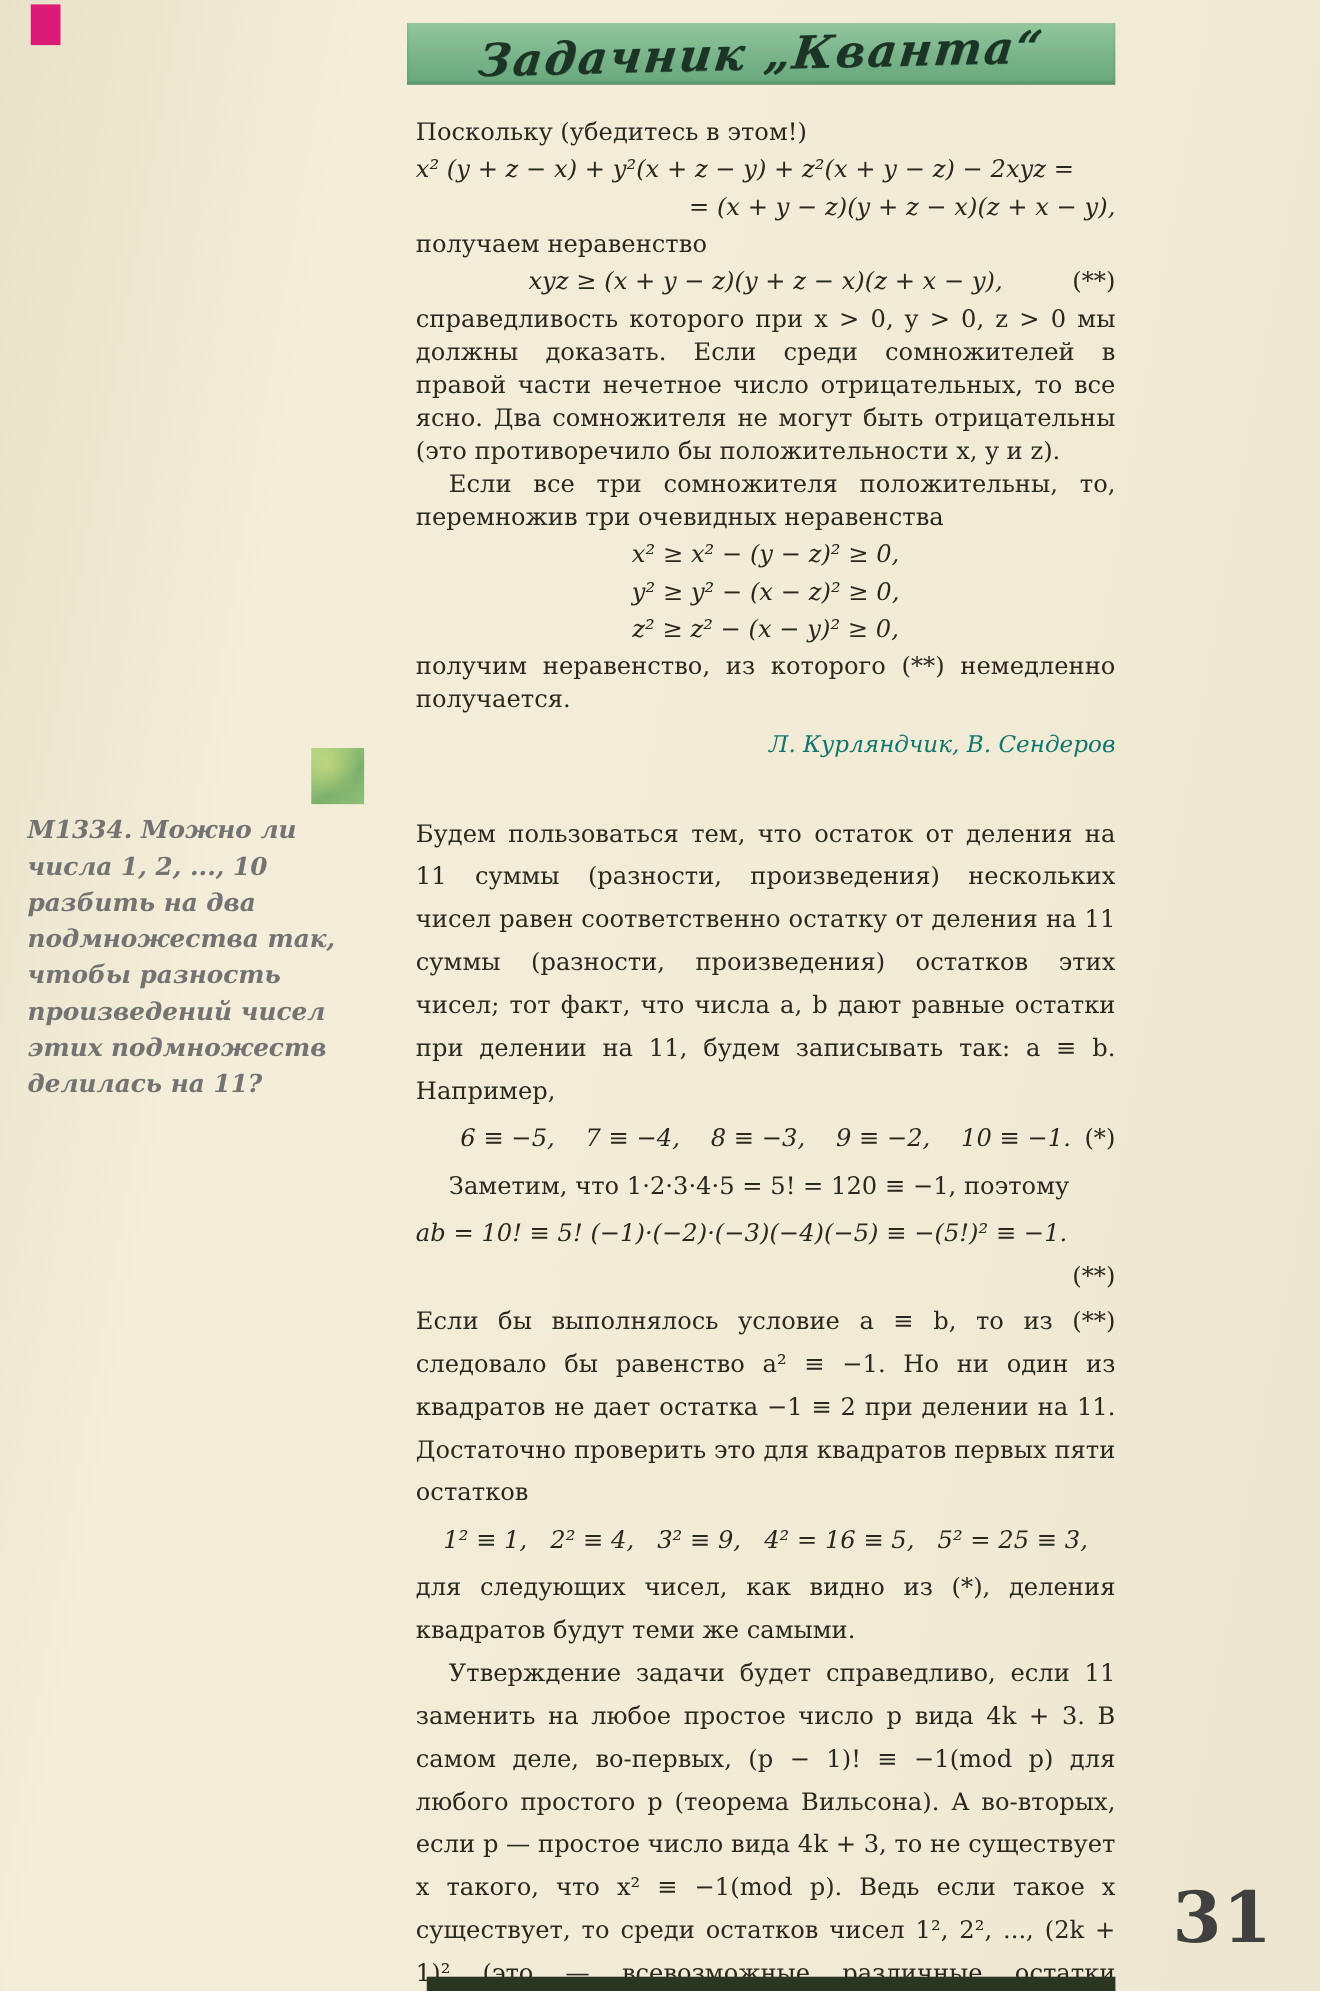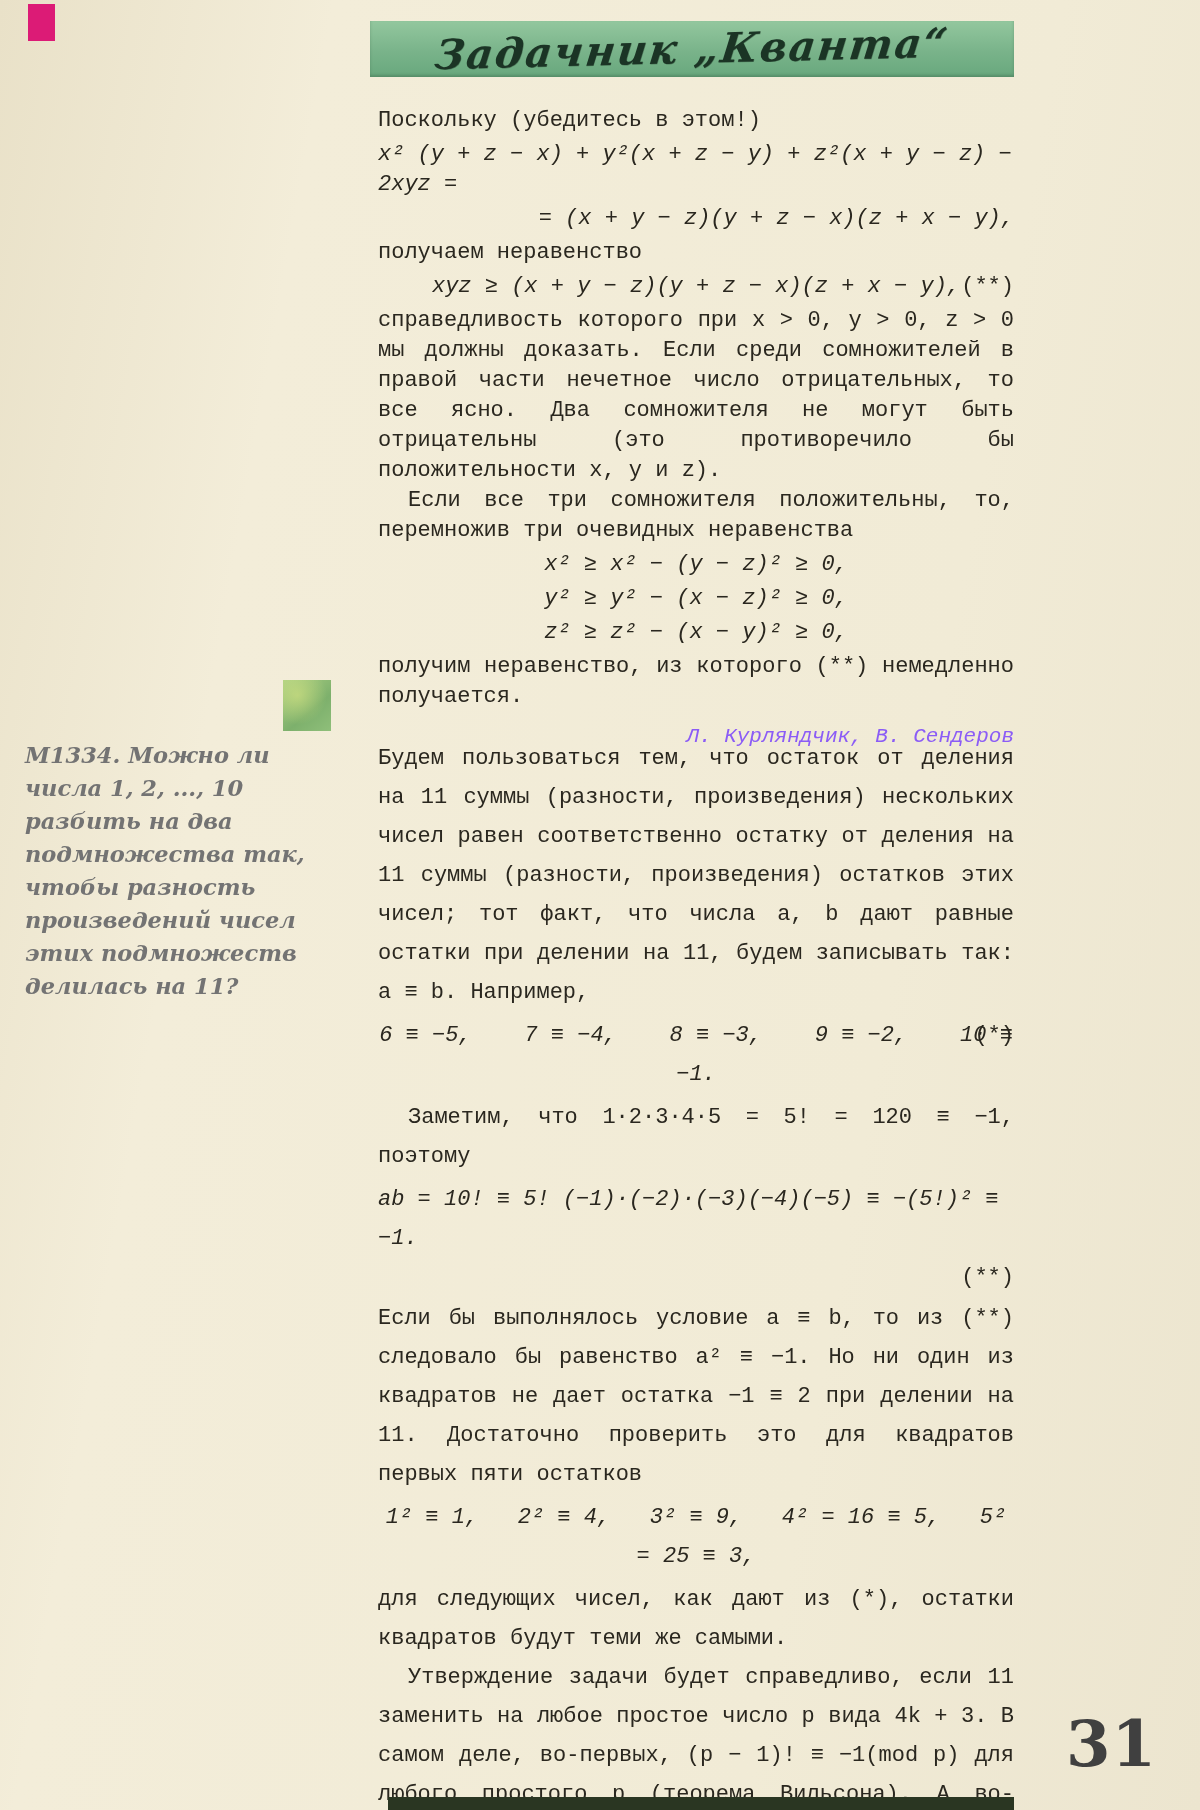--- a/index.html
+++ b/index.html
@@ -14,32 +14,32 @@
     position:absolute;left:370px;top:21px;width:644px;height:56px;
     background:linear-gradient(180deg,#93c79e 0%,#79b38a 55%,#68a87d 100%);
     box-shadow:inset 0 -2px 3px rgba(30,60,40,.25);
     display:flex;align-items:center;justify-content:center;
   }
   .banner-title{
     font-size:41px;font-weight:bold;font-style:italic;color:#1b3425;
     transform:rotate(-1.4deg) skewX(-8deg);letter-spacing:2px;white-space:nowrap;
     text-shadow:0.5px 0.5px 0 rgba(20,40,25,.4);
   }
-  .col{position:absolute;left:378px;width:636px;text-align:justify;font-family:Liberation Mono, monospace;}
+  .col{position:absolute;left:378px;width:636px;text-align:justify;}
   .col-top{top:106px;font-size:22px;line-height:30px;}
   .col-bottom{top:739px;font-size:22px;line-height:39px;}
   p{margin:0;}
   .ind{text-indent:30px;}
   .formula{font-style:italic;text-align:center;white-space:pre-wrap;margin:4px 0;}
   .formula.fleft{text-align:left;}
   .formula.fright{text-align:right;}
   .eq-row{position:relative;margin:4px 0;}
   .eq-row .tag{position:absolute;right:0;top:0;font-style:normal;}
   .tagline{text-align:right;font-style:normal;margin-top:-4px;margin-bottom:2px;}
-  .authors{text-align:right;font-style:italic;font-size:21px;margin-top:10px;color:#8b5cf6;}
+  .authors{text-align:right;font-style:italic;font-size:21px;margin-top:10px;color:#0f766e;}
   .green-square{
     position:absolute;left:283px;top:680px;width:48px;height:51px;
     background:
       radial-gradient(circle at 30% 30%, rgba(220,230,130,.55), rgba(0,0,0,0) 60%),
       linear-gradient(140deg,#aed183 0%,#7db06c 60%,#8fbf7a 100%);
   }
   .margin-col{
     position:absolute;left:25px;top:739px;width:312px;
     font-size:22.5px;line-height:33px;font-weight:bold;font-style:italic;
     color:#737373;text-align:left;
@@ -89,21 +89,21 @@
     <p>Будем пользоваться тем, что остаток от деления на 11 суммы (разности, произведения) нескольких чисел равен соответственно остатку от деления на 11 суммы (разности, произведения) остатков этих чисел; тот факт, что числа a, b дают равные остатки при делении на 11, будем записывать так: a ≡ b. Например,</p>
     <div class="eq-row">
       <div class="formula">6 ≡ −5,    7 ≡ −4,    8 ≡ −3,    9 ≡ −2,    10 ≡ −1.</div>
       <span class="tag">(*)</span>
     </div>
     <p class="ind">Заметим,  что  1·2·3·4·5 = 5! = 120 ≡ −1,  поэтому</p>
     <div class="formula fleft">ab = 10! ≡ 5! (−1)·(−2)·(−3)(−4)(−5) ≡ −(5!)² ≡ −1.</div>
     <div class="tagline">(**)</div>
     <p>Если бы выполнялось условие a ≡ b, то из (**) следовало бы равенство a² ≡ −1. Но ни один из квадратов не дает остатка −1 ≡ 2 при делении на 11. Достаточно проверить это для квадратов первых пяти остатков</p>
     <div class="formula">1² ≡ 1,   2² ≡ 4,   3² ≡ 9,   4² = 16 ≡ 5,   5² = 25 ≡ 3,</div>
-    <p>для следующих чисел, как дают из (*), остатки квадратов будут теми же самыми.</p>
+    <p>для следующих чисел, как видно из (*), деления квадратов будут теми же самыми.</p>
     <p class="ind">Утверждение задачи будет справедливо, если 11 заменить на любое простое число p вида 4k + 3. В самом деле, во-первых, (p − 1)! ≡ −1(mod p) для любого простого p (теорема Вильсона). А во-вторых, если p — простое число вида 4k + 3, то не существует x такого, что x² ≡ −1(mod p). Ведь если такое x существует, то среди остатков чисел 1², 2², ..., (2k + 1)² (это — всевозможные различные остатки квадратов по модулю p) должна</p>
   </div>
 
   <div class="page-number">31</div>
 
   <div class="bottom-strip"></div>
 
 </div>
 
 </body></html>

